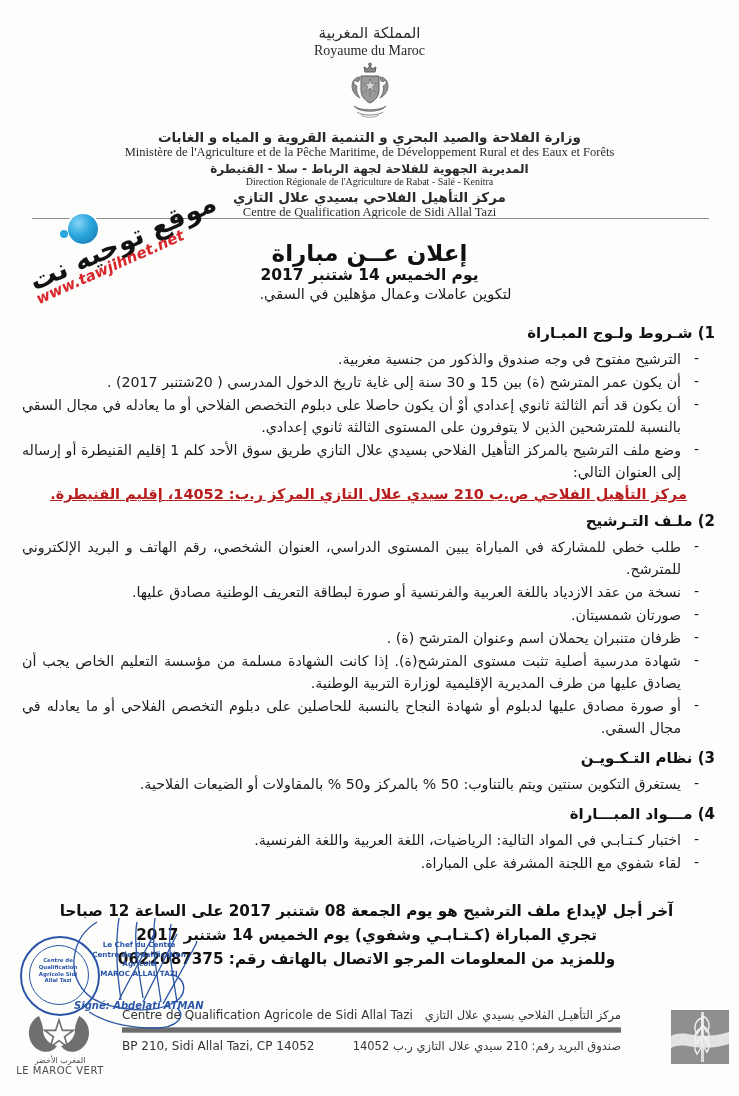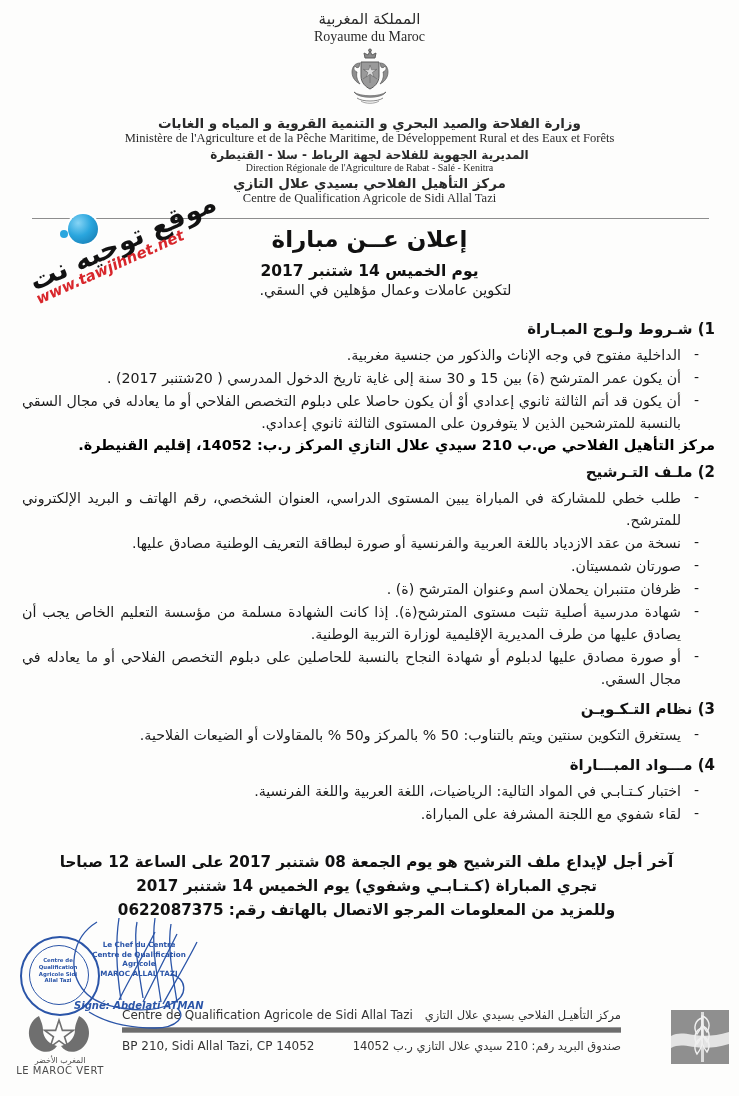--- a/index.html
+++ b/index.html
@@ -15,21 +15,21 @@
     margin: 0 auto;
     background: #fdfdfc;
     overflow: hidden;
     font-family: "DejaVu Sans", "Liberation Sans", sans-serif;
     color: #1c1c1c;
   }
 
   
   .header {
     text-align: center;
-    padding-top: 10px;
+    padding-top: 24px;
   }
   .hd-ar {
     font-family: "DejaVu Sans", "Liberation Sans", sans-serif;
     direction: rtl;
     letter-spacing: 2px;
     color: #2a2a2a;
   }
   .hd-fr {
     font-family: Liberation Serif, serif;
     direction: ltr;
@@ -120,21 +120,21 @@
   .title-block {
     text-align: center;
     margin-top: 20px;
     direction: rtl;
   }
   .main-title {
     font-size: 23px;
     font-weight: 700;
     letter-spacing: 2px;
     color: #111;
-    margin-bottom: 10px;
+    margin-bottom: 0;
   }
   .sub-date {
     font-size: 15.5px;
     font-weight: 700;
     color: #111;
     margin-bottom: 2px;
   }
   .sub-purpose {
     font-size: 14.5px;
     color: #1a1a1a;
@@ -179,24 +179,26 @@
     position: absolute;
     right: 2px;
     top: 0px;
     color: #1a1a1a;
     font-size: 14px;
   }
   li.nobullet { padding-right: 20px; }
   li.nobullet::before { content: ""; }
 
   .addr-line {
+    text-align: center;
     font-size: 14.5px;
     font-weight: 700;
     margin-top: 3px;
-    color: #000000;
+    color: #b91c1c;
+    text-decoration: underline;
   }
 
   
   .deadline {
     direction: rtl;
     text-align: center;
     margin-top: 26px;
     padding: 0 30px 0 24px;
   }
   .deadline p {
@@ -392,23 +394,24 @@
   </div>
 
   <div class="content">
 
     <div class="section">
       <div class="sec-head">
         <span class="sec-num">1)</span>
         <span class="sec-label">شـروط ولـوج المبـاراة</span>
       </div>
       <ul class="items">
-        <li>الداخلية مفتوح في وجه الإناث والذكور  من جنسية مغربية.</li>
+        <li>الترشيح مفتوح في وجه صندوق والذكور  من جنسية مغربية.</li>
         <li>أن يكون عمر المترشح (ة) بين 15 و 30 سنة إلى غاية تاريخ الدخول المدرسي ( 20شتنبر 2017) .</li>
         <li>أن يكون قد أتم الثالثة ثانوي إعدادي أوْ أن يكون حاصلا على دبلوم التخصص الفلاحي أو ما يعادله في مجال السقي بالنسبة للمترشحين الذين لا يتوفرون على المستوى الثالثة ثانوي إعدادي.</li>
+        <li>وضع ملف الترشيح بالمركز التأهيل الفلاحي بسيدي علال التازي طريق سوق الأحد كلم 1 إقليم القنيطرة أو إرساله إلى العنوان التالي:</li>
       </ul>
       <div class="addr-line">مركز التأهيل الفلاحي ص.ب 210 سيدي علال التازي المركز ر.ب: 14052، إقليم القنيطرة.</div>
     </div>
 
     <div class="section">
       <div class="sec-head">
         <span class="sec-num">2)</span>
         <span class="sec-label">ملـف التـرشيح</span>
       </div>
       <ul class="items">

